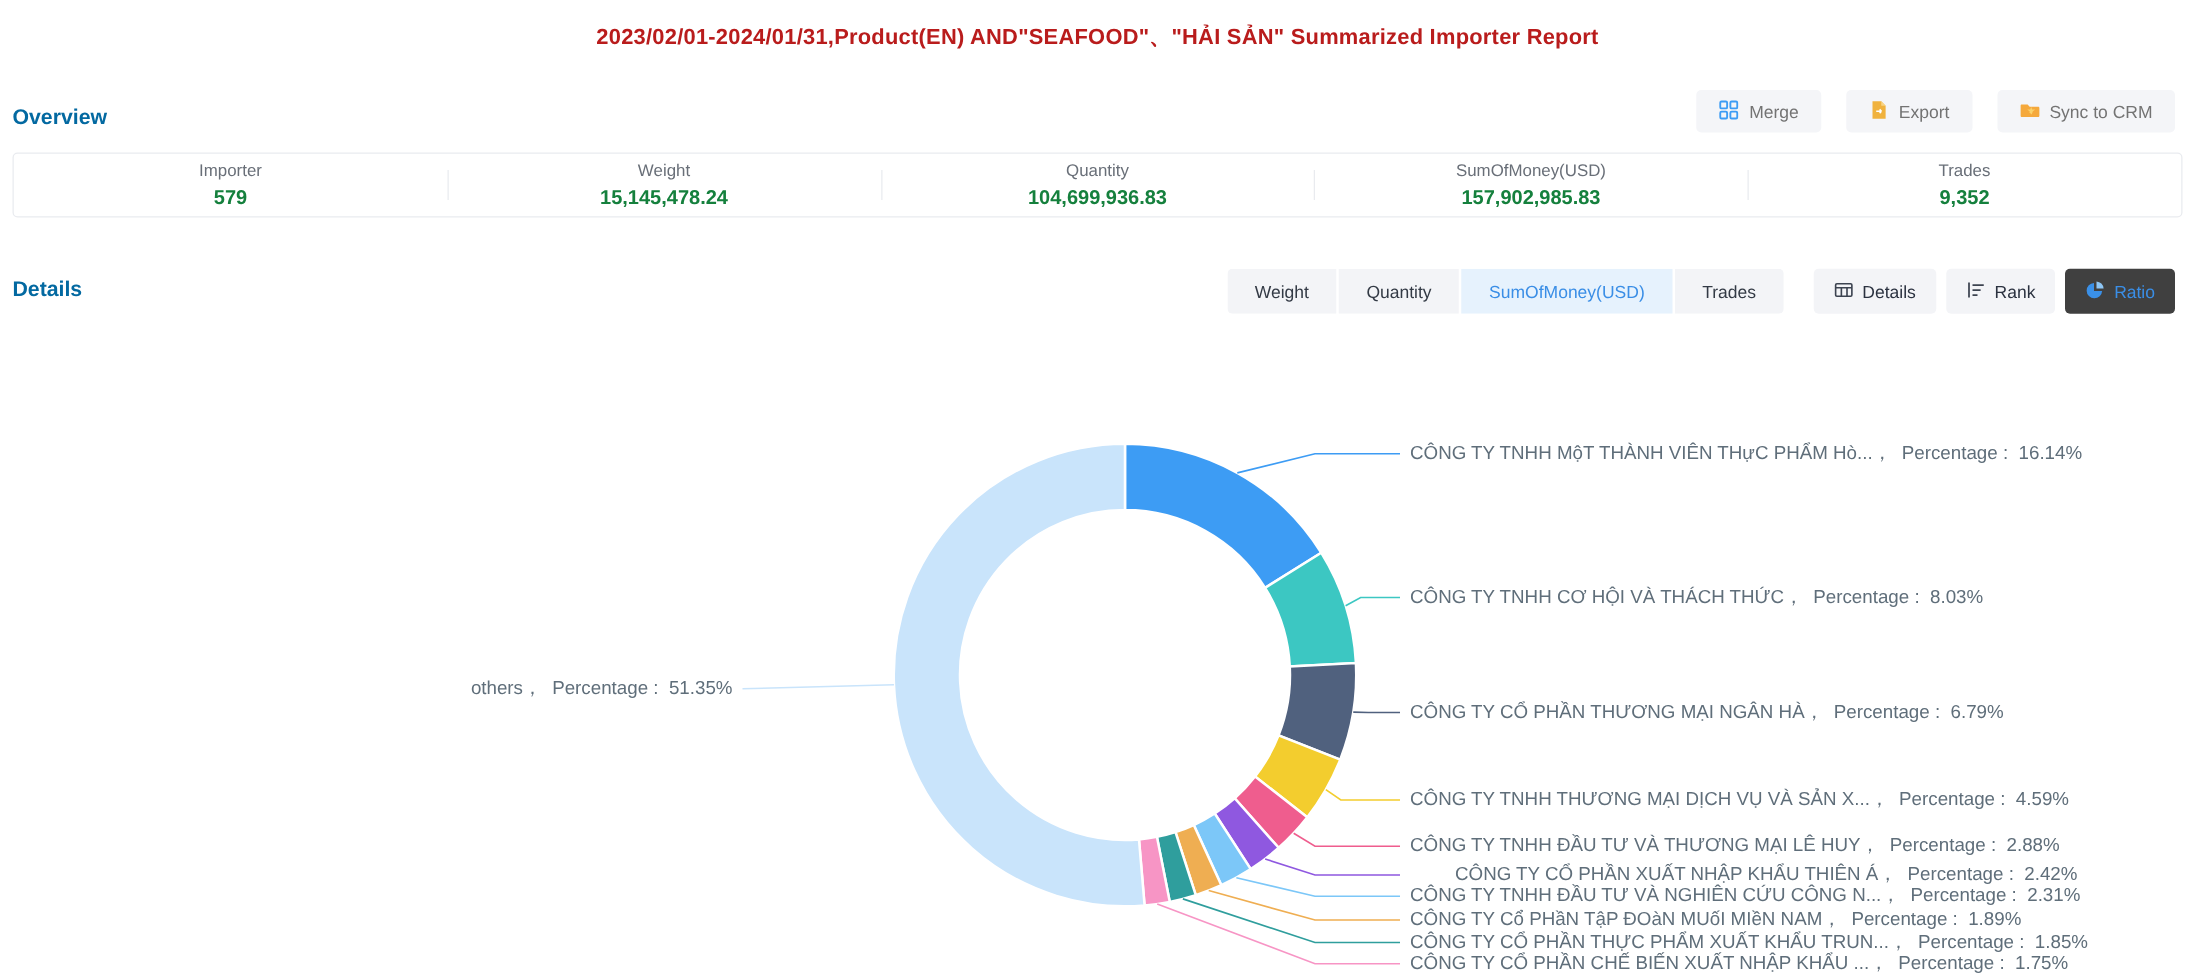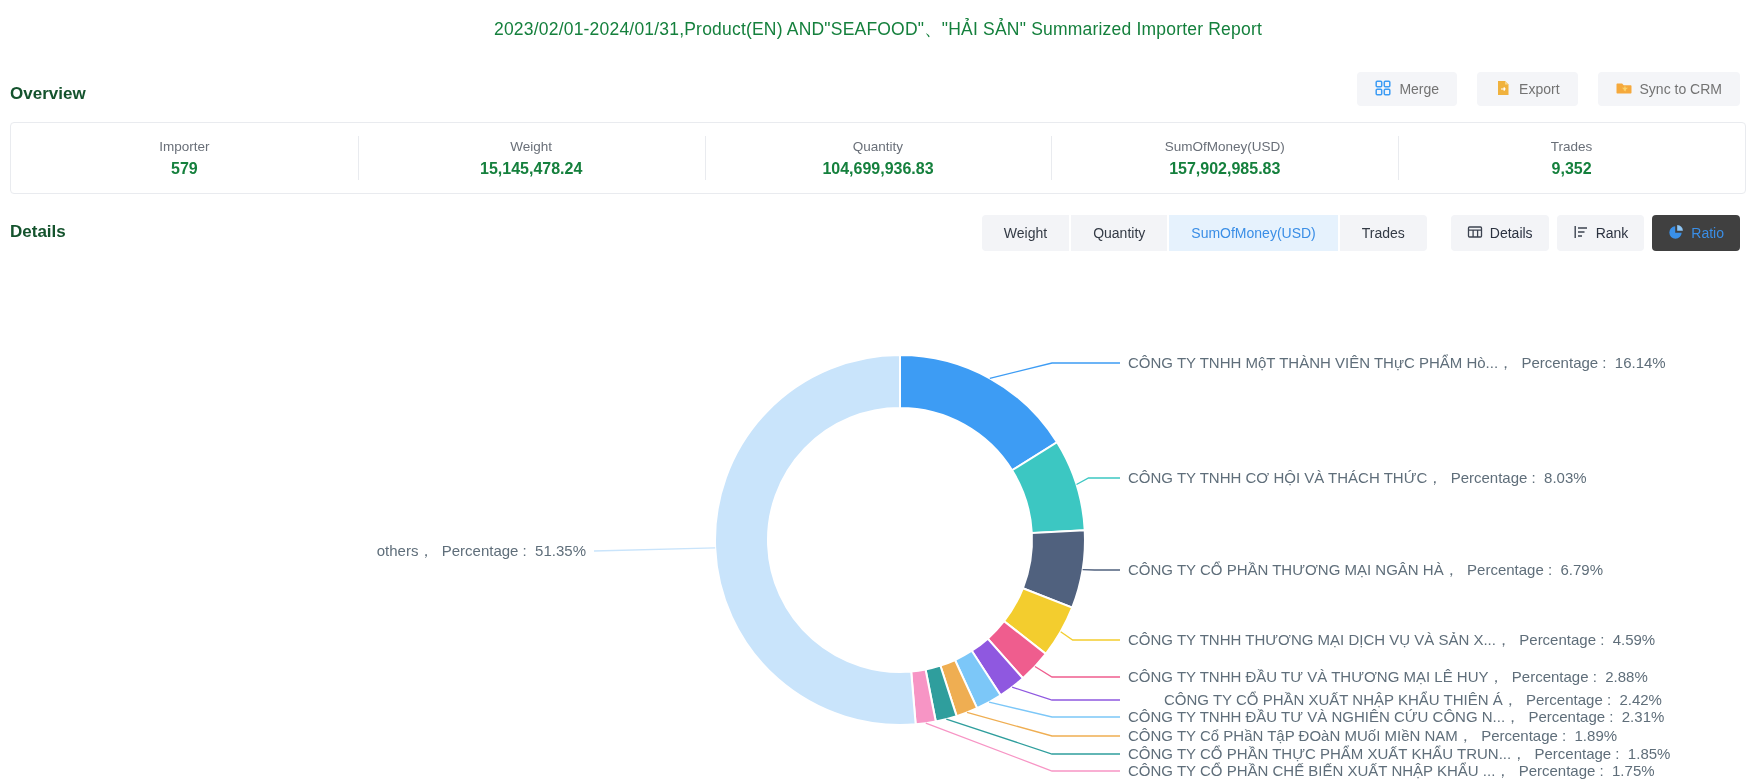--- a/index.html
+++ b/index.html
@@ -3,33 +3,33 @@
 <meta charset="utf-8">
 <style>
   * { box-sizing: border-box; margin: 0; padding: 0; }
   html,body { width:1756px; height:780px; background:#fff; overflow:hidden;
               font-family:"Liberation Sans", sans-serif; }
   .page { position:relative; width:1756px; height:780px; }
 
   
   .hdr { position:absolute; top:0; left:0; right:0; height:58px;
          display:flex; align-items:center; justify-content:center; }
-  .hdr-title { font-size:17.5px; font-weight:400; color:#15803d; letter-spacing:.2px; }
+  .hdr-title { font-size:17.5px; font-weight:700; color:#b91c1c; letter-spacing:.2px; }
 
   
-  .sec-heading { font-size:17px; font-weight:700; color:#14532d; }
+  .sec-heading { font-size:17px; font-weight:700; color:#0369a1; }
   .overview-heading { position:absolute; left:10px; top:84px; }
   .top-actions { position:absolute; right:16px; top:72px; display:flex; gap:20px; }
   .act-btn { display:flex; align-items:center; gap:8px; height:34px; padding:0 18px;
              background:#f4f5f8; border:none; border-radius:4px; font-size:14px;
              color:#737373; cursor:pointer; font-family:inherit; }
   .act-btn svg { width:16px; height:16px; }
 
   
-  .stats-card { position:absolute; left:10px; right:10px; top:122px; height:72px;
+  .stats-card { position:absolute; left:10px; right:10px; top:122px; height:52px;
                 background:#fff; border:1px solid #e9ebef; border-radius:4px;
                 display:flex; }
   .stat-col { flex:1 1 0; position:relative; display:flex; flex-direction:column;
               align-items:center; justify-content:center; gap:6px; }
   .stat-col + .stat-col::before { content:""; position:absolute; left:0; top:13px; bottom:13px;
               width:1px; background:#e9ebef; }
   .stat-label { font-size:13.5px; color:#696f78; }
   .stat-value { font-size:16px; font-weight:700; color:#15803d; }
 
   

